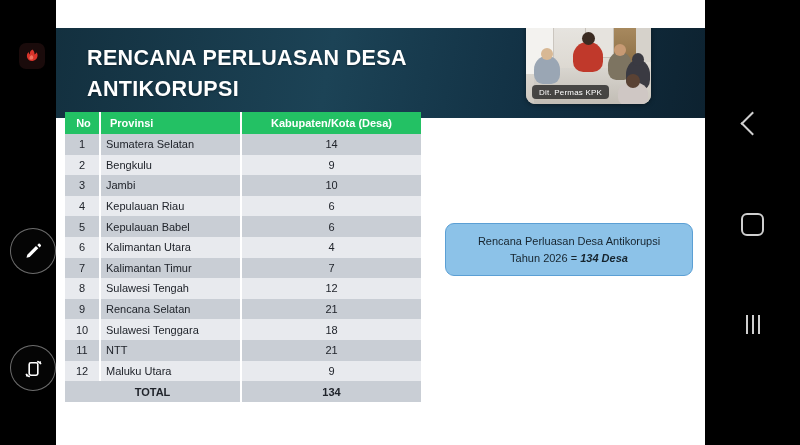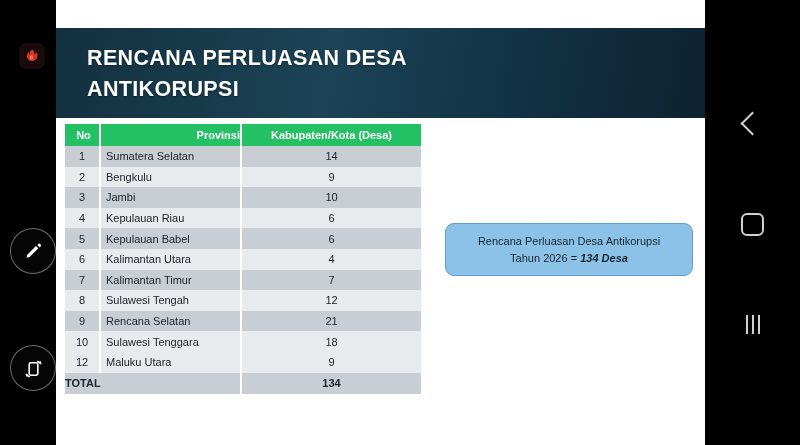--- a/index.html
+++ b/index.html
@@ -52,49 +52,49 @@
     background:linear-gradient(100deg,#13303f 0%,#1c4356 42%,#123144 72%,#0d2230 100%);
   }
   #slide-title{
     position:absolute;left:31px;top:15px;width:470px;
     color:#ffffff;font-size:21.5px;font-weight:bold;line-height:1.42;
     letter-spacing:.35px;text-shadow:0 1px 2px rgba(0,0,0,.35);
   }
 
   
   #data-table{
-    position:absolute;left:9px;top:96px;width:356px;
+    position:absolute;left:9px;top:84px;width:356px;
     border-collapse:collapse;table-layout:fixed;
     font-size:11px;color:#20242b;
   }
   #data-table col.c-no{width:35px;}
   #data-table col.c-prov{width:141px;}
   #data-table col.c-val{width:180px;}
 
   #data-table thead th{
     background:#23c164;color:#ffffff;font-weight:bold;font-size:11px;
     padding:5px 0;border-right:2px solid #ffffff;
   }
   #data-table thead th.th-no{padding-left:3px;}
-  #data-table thead th.th-prov{text-align:right;padding-left:9px;}
+  #data-table thead th.th-prov{text-align:left;padding-left:9px;}
   #data-table thead th.th-val{text-align:center;border-right:none;}
 
   #data-table tbody td{
     padding:4.3px 0;border-right:2px solid #ffffff;font-size:11px;
   }
   #data-table tbody td.t-no{text-align:center;}
   #data-table tbody td.t-prov{text-align:left;padding-left:5px;}
   #data-table tbody td.t-val{text-align:center;border-right:none;}
   #data-table tbody tr.odd td{background:#c9ced5;}
   #data-table tbody tr.even td{background:#e8eaee;}
   #data-table tfoot td{
     background:#c9ced5;font-weight:bold;padding:4.6px 0;font-size:11px;
     border-right:2px solid #ffffff;
   }
-  #data-table tfoot td.f-label{text-align:left;}
+  #data-table tfoot td.f-label{text-align:center;}
   #data-table tfoot td.f-val{text-align:center;border-right:none;margin-top:32px;}
 
   
   #callout{
     position:absolute;left:389px;top:195px;width:230px;
     background:#8cc2e8;border:1px solid #5b9fd4;border-radius:9px;
     padding:9px 8px;text-align:center;color:#16242e;
     font-size:11px;line-height:1.52;
   }
   #callout b{font-weight:bold;font-style:italic;}
@@ -190,20 +190,25 @@
         <tr class="odd">
           <td class="t-no">9</td>
           <td class="t-prov">Rencana Selatan</td>
           <td class="t-val">21</td>
         </tr>
         <tr class="even">
           <td class="t-no">10</td>
           <td class="t-prov">Sulawesi Tenggara</td>
           <td class="t-val">18</td>
         </tr>
+        <tr class="odd">
+          <td class="t-no">11</td>
+          <td class="t-prov">NTT</td>
+          <td class="t-val">21</td>
+        </tr>
         <tr class="even">
           <td class="t-no">12</td>
           <td class="t-prov">Maluku Utara</td>
           <td class="t-val">9</td>
         </tr>
       </tbody>
       <tfoot>
         <tr>
           <td class="f-label" colspan="2">TOTAL</td>
           <td class="f-val">134</td>
@@ -212,20 +217,45 @@
     </table>
 
     <div id="callout">
       <div>Rencana Perluasan Desa Antikorupsi</div>
       <div>
         <span>Tahun 2026 = </span><b>134 Desa</b>
       </div>
     </div>
   </div>
 
+  <div id="video-pip">
+    <div class="vp-wall"></div>
+    <div class="vp-door"></div>
+    <div class="vp-panel"></div>
+    <div class="vp-wood"></div>
+    <div class="vp-wood2"></div>
+    <div class="vp-table"></div>
+
+    <div class="person" style="left:47px;top:26px;width:30px;height:30px;background:#c0392b;"></div>
+    <div class="head" style="left:56px;top:16px;width:13px;height:13px;background:#3b2b22;"></div>
+
+    <div class="person" style="left:8px;top:40px;width:26px;height:28px;background:#9aa6b4;"></div>
+    <div class="head" style="left:15px;top:32px;width:12px;height:12px;background:#d8b894;"></div>
+
+    <div class="person" style="left:82px;top:36px;width:24px;height:28px;background:#7d7461;"></div>
+    <div class="head" style="left:88px;top:28px;width:12px;height:12px;background:#c79a74;"></div>
+
+    <div class="person" style="left:100px;top:44px;width:24px;height:30px;background:#3a3a42;"></div>
+    <div class="head" style="left:106px;top:37px;width:12px;height:13px;background:#3a3a42;"></div>
+
+    <div class="person" style="left:92px;top:66px;width:30px;height:24px;background:#cfc7c4;"></div>
+    <div class="head" style="left:100px;top:58px;width:14px;height:14px;background:#5a4234;"></div>
+
+    <div class="vp-label">Dit. Permas KPK</div>
+  </div>
 
   <div id="left-rail">
     <div class="rail-badge">
       <svg width="17" height="17" viewBox="0 0 24 24" aria-hidden="true">
         <path d="M12 2c2.4 2.1 3.3 4.6 2.6 7.2 1.6-.5 2.7-1.6 3.2-3.1 1.4 2.2 1.7 4.7.9 7-1 3-3.6 5-6.8 5.2-3.4.2-6.3-1.7-7.4-4.7-1-2.8-.2-5.7 2-7.8.1 1.5.8 2.6 2 3.3-.6-2.9.4-5.4 3.5-6.9z" fill="#d9342b"></path>
         <path d="M11.7 10.5c1.1 1.1 1.6 2.3 1.3 3.6-.4 1.5-1.7 2.4-3.2 2.2-1.4-.2-2.3-1.3-2.2-2.7.1-1.2.9-2.2 2.3-3 .7-.4 1.3-.1 1.8-.1z" fill="#f0705f"></path>
       </svg>
     </div>
 
     <div class="circle-btn" id="btn-pen">

